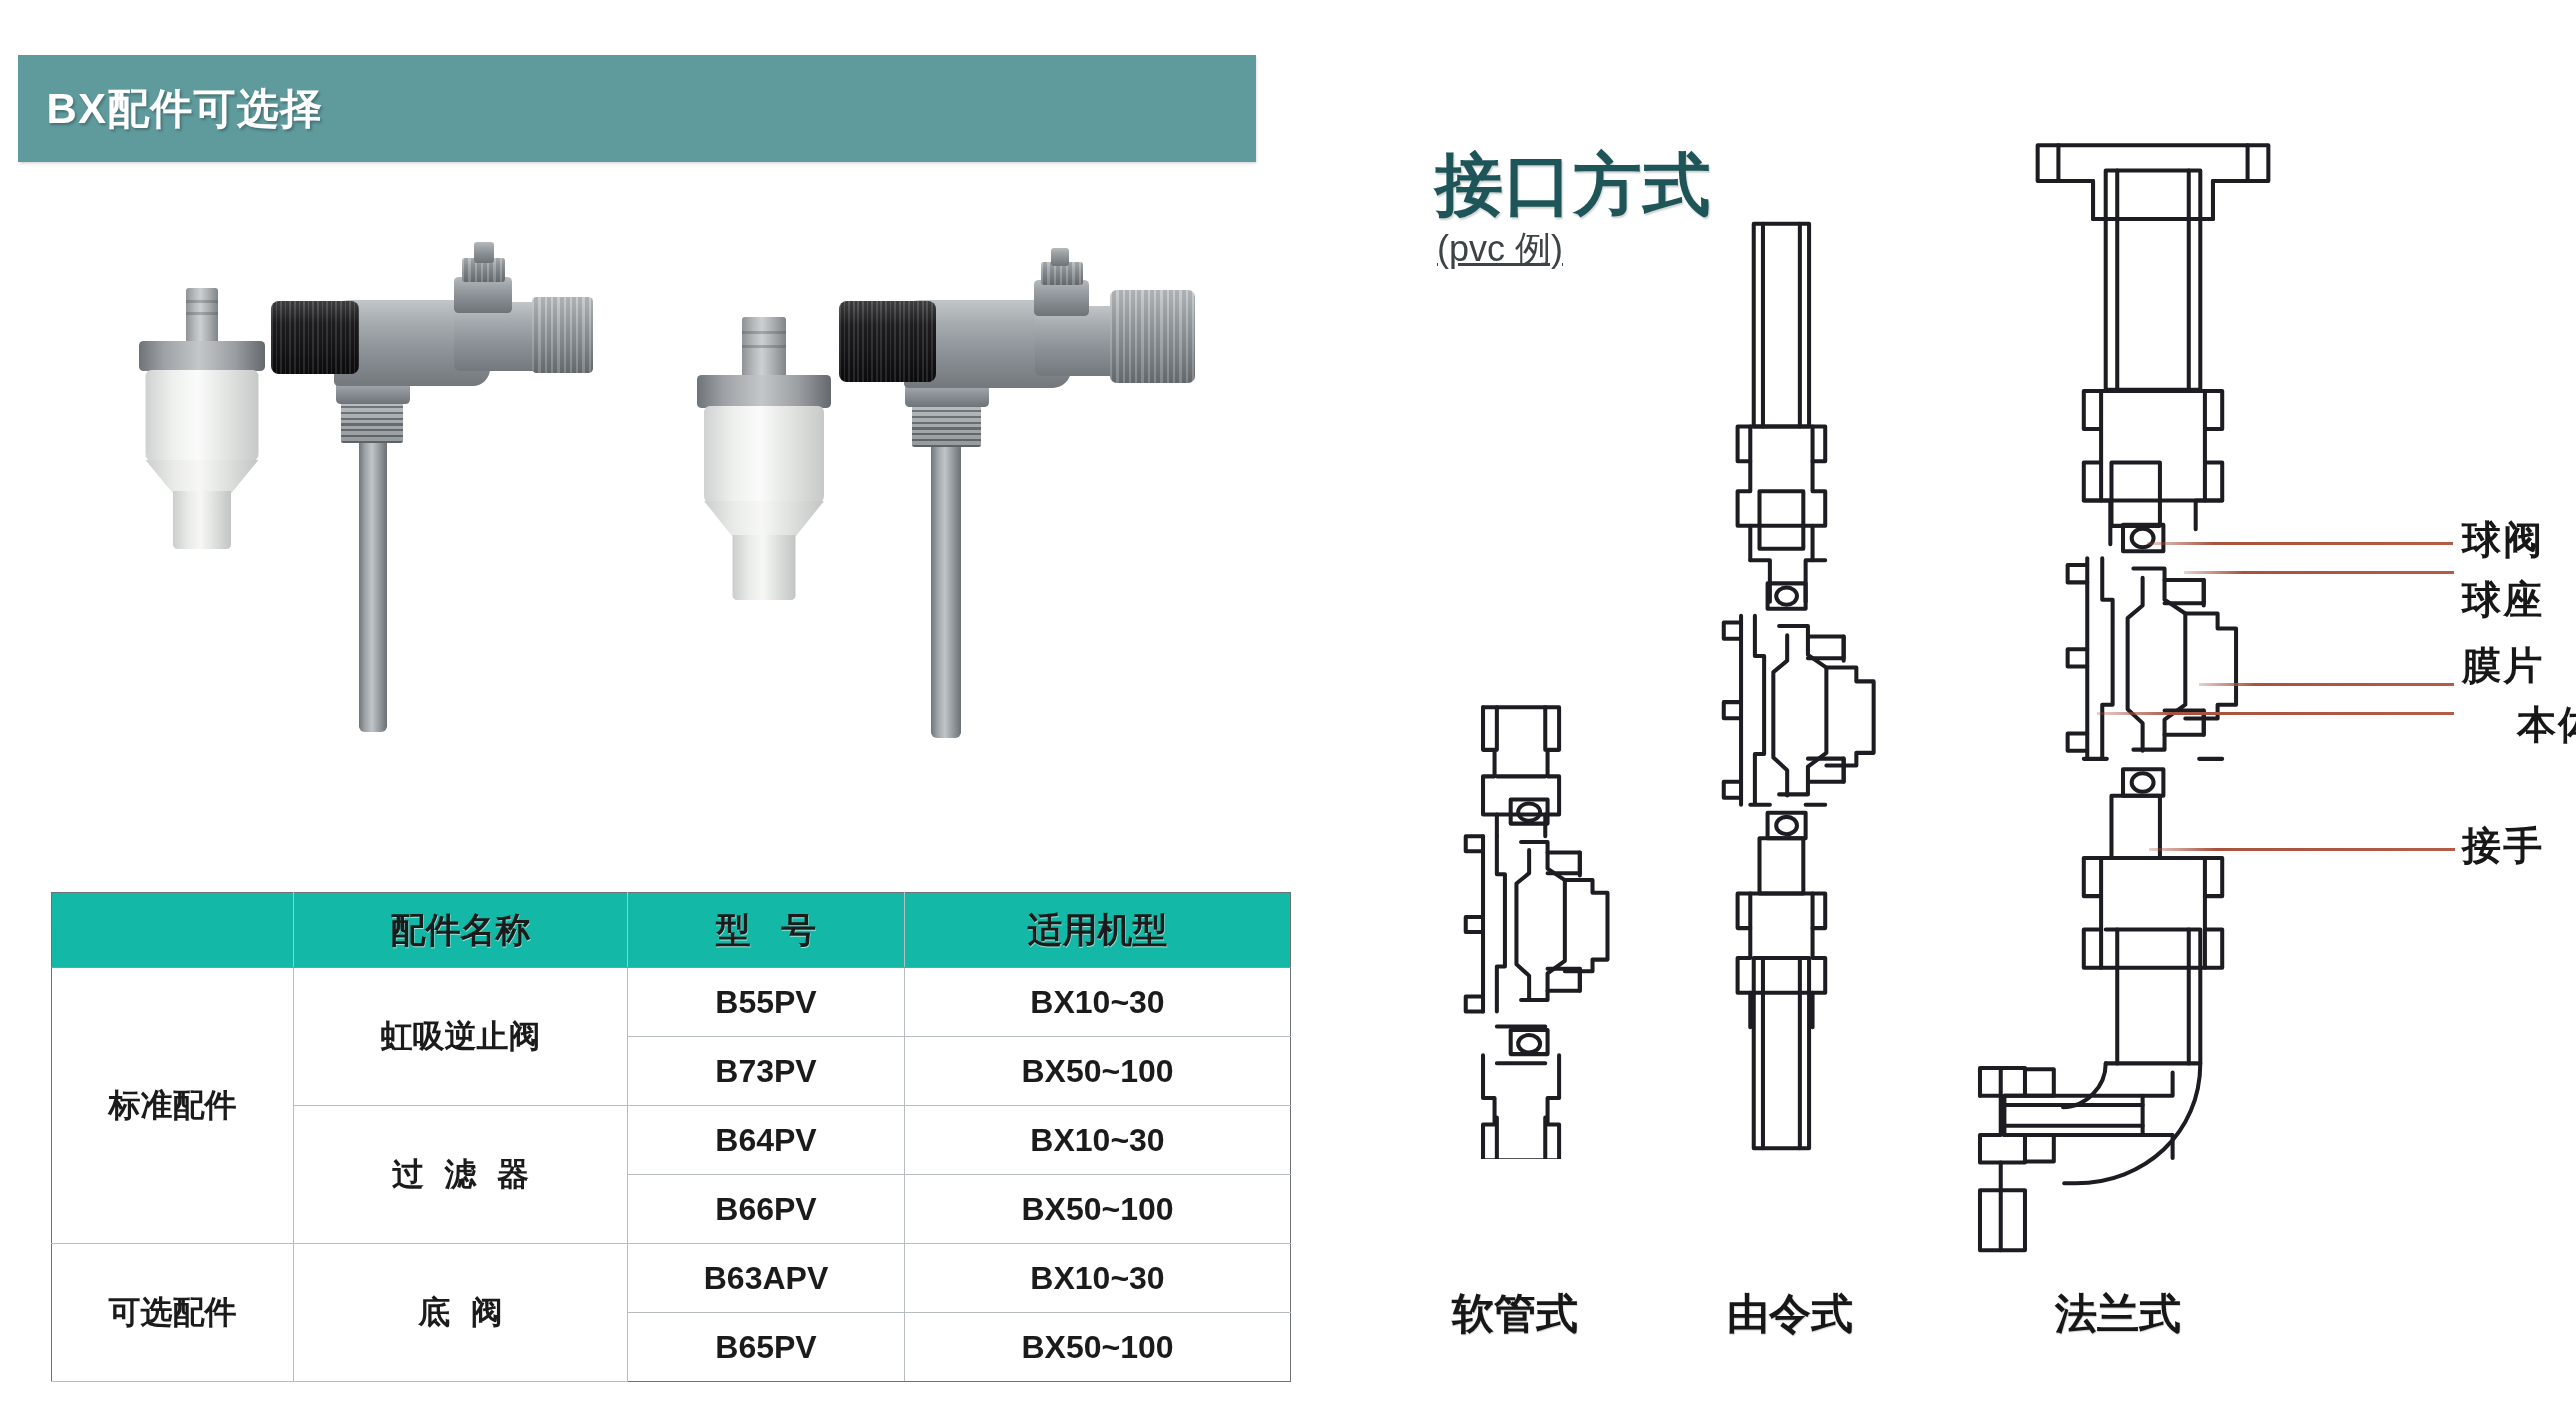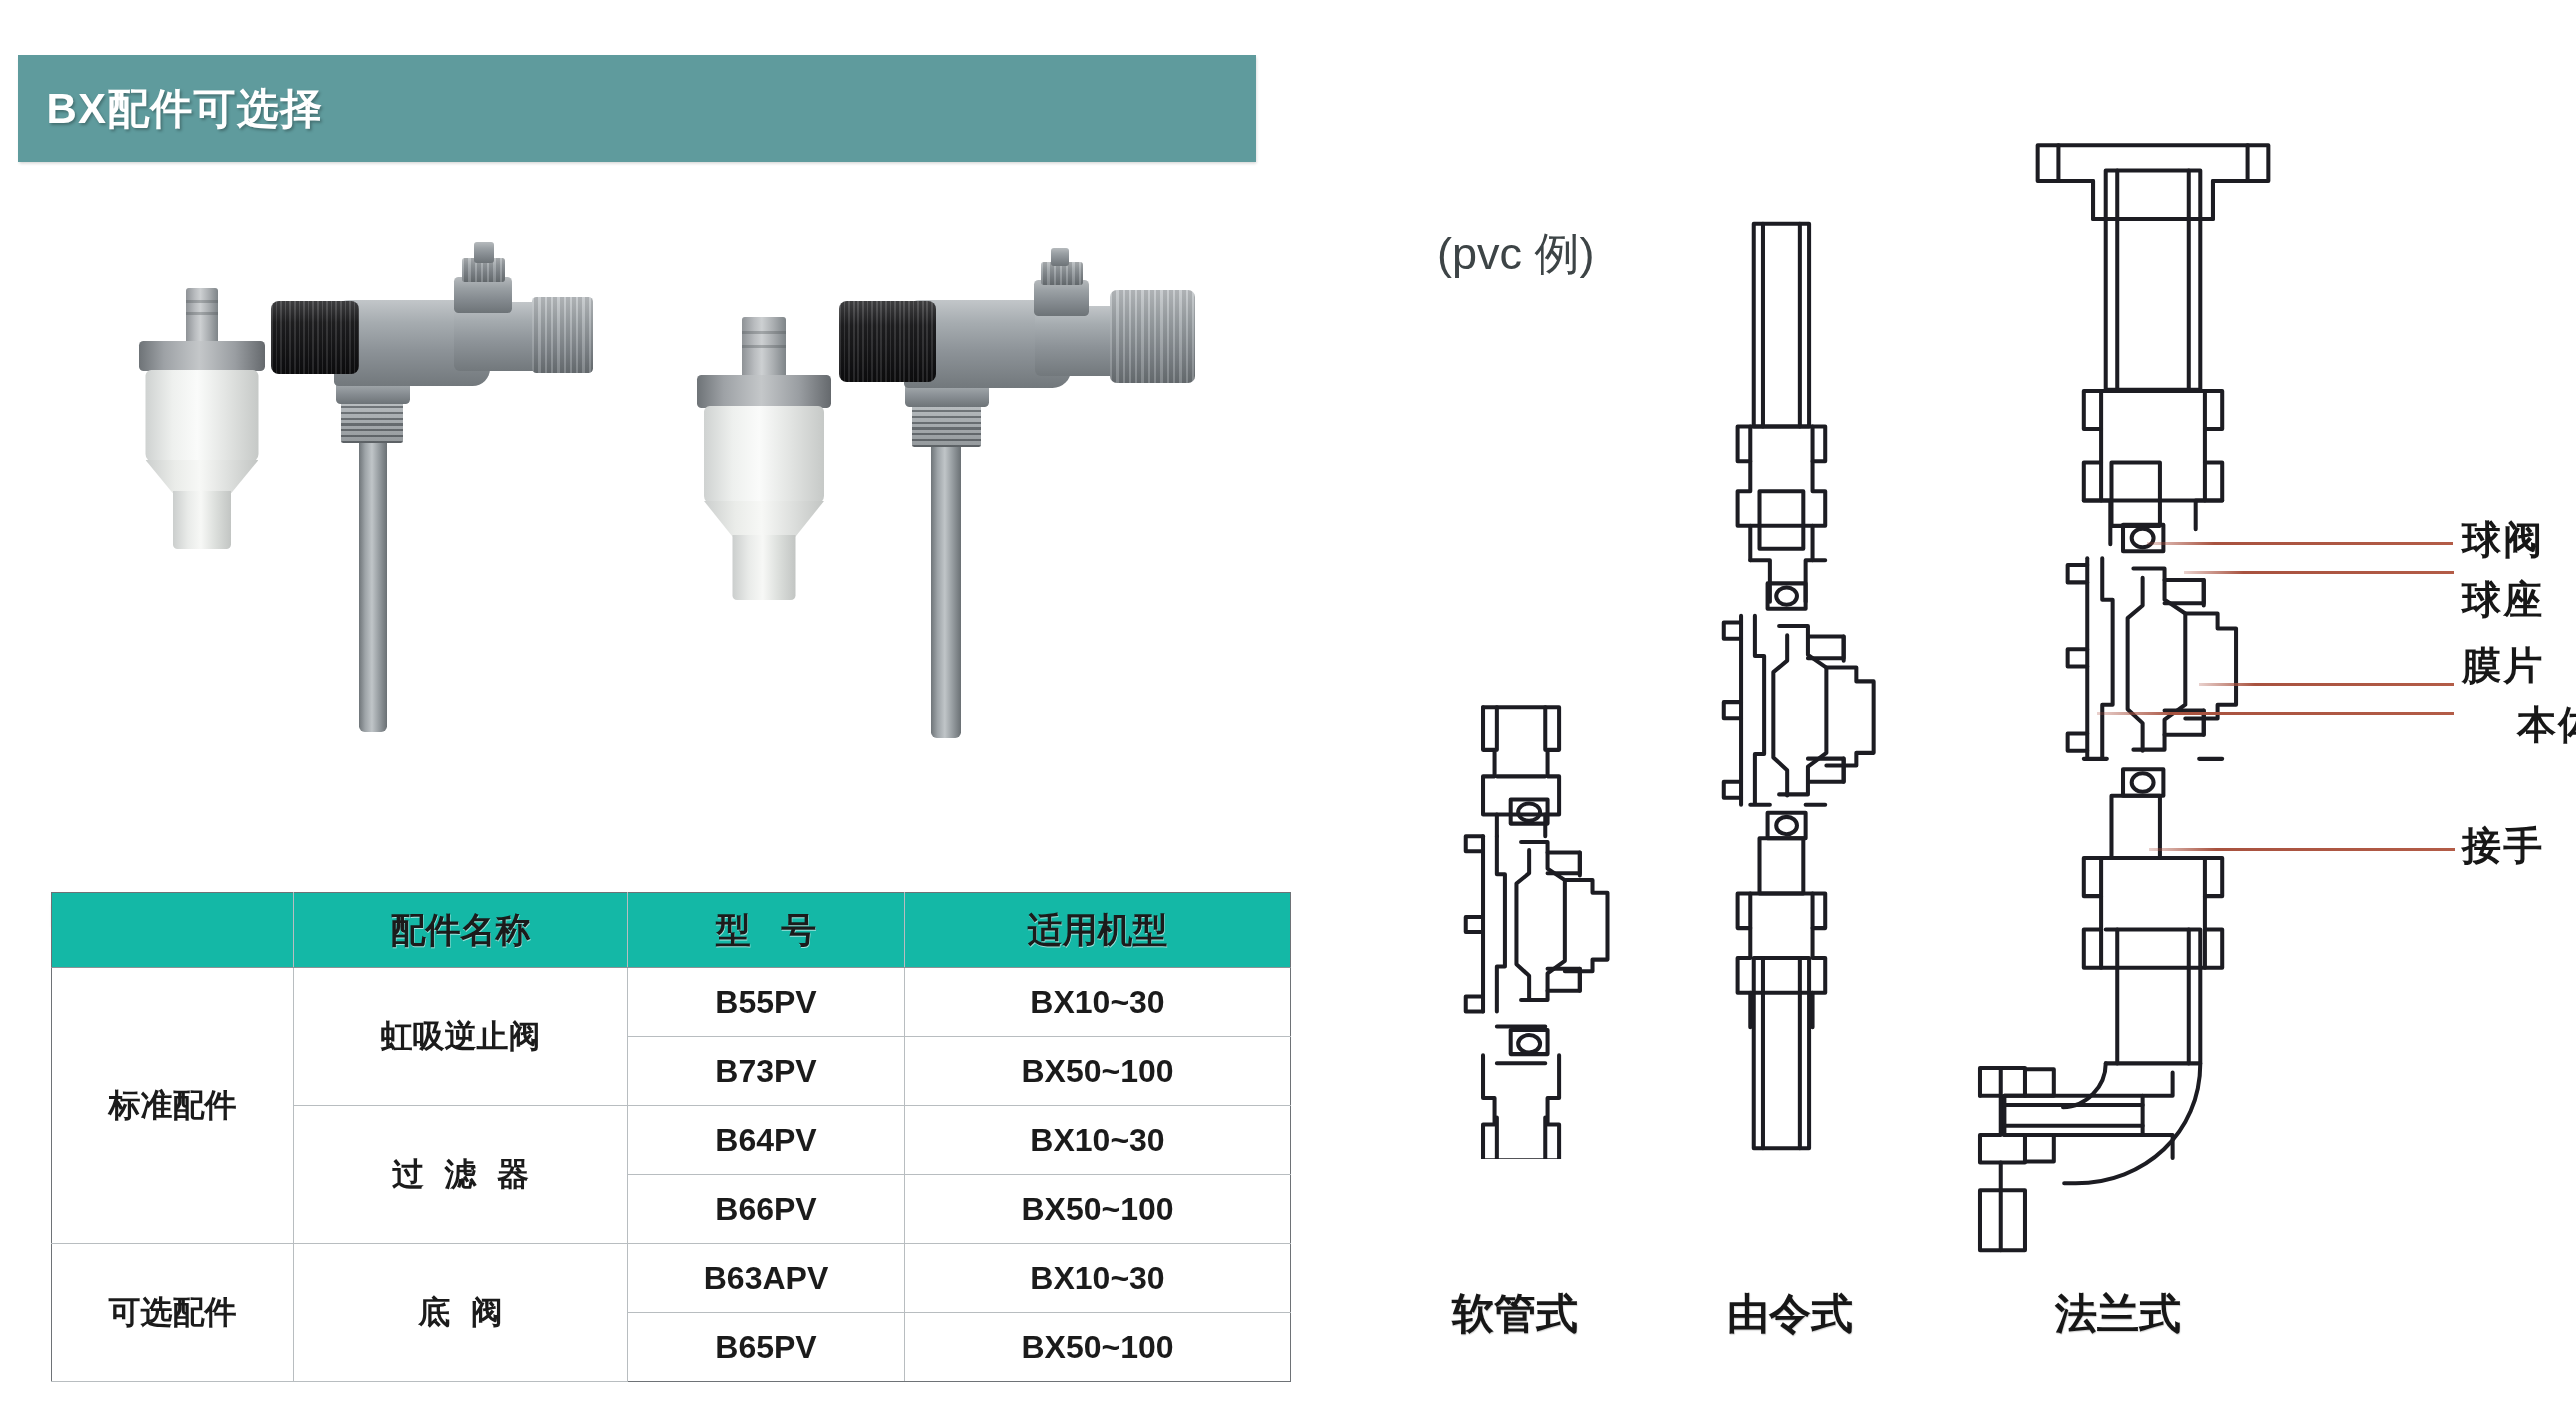--- a/index.html
+++ b/index.html
@@ -149,21 +149,21 @@
   
   #connect-section{position:absolute;left:1372px;top:104px;width:1204px;height:1319px;}
   #connect-title{
     position:absolute;left:63px;top:46px;
     color:#1d5558;font-size:68px;font-weight:700;
     letter-spacing:1.2px;line-height:1;white-space:nowrap;
     text-shadow:1.2px 1.7px 1.7px rgba(0,0,0,.18);
   }
   #connect-subtitle{
     position:absolute;left:65px;top:127px;
-    color:#3d4446;font-size:45px;line-height:1;white-space:nowrap;
+    color:#3d4446;font-size:36px;line-height:1;white-space:nowrap;text-decoration:underline;
   }
   .diagram{position:absolute;}
   .diagram svg{display:block;}
   .dlabel{
     position:absolute;
     font-size:42px;font-weight:700;color:#171717;
     white-space:nowrap;line-height:1;
     text-shadow:0.6px 1.2px 1.2px rgba(0,0,0,.2);
   }
   .callout{
@@ -302,20 +302,21 @@
     </tr>
     <tr>
       <td>B65PV</td>
       <td class="outer-r">BX50~100</td>
     </tr>
   </tbody>
 </table>
 
 <div id="connect-section">
 
+  <div id="connect-title">接口方式</div>
   <div id="connect-subtitle">(pvc 例)</div>
 
   <div class="diagram" style="left:81px;top:594px;">
     <svg width="173" height="461" viewBox="0 0 300 800" fill="none" stroke="#1c1c22" stroke-width="7" stroke-linejoin="round" stroke-linecap="round">
 
       <path d="M52 16 h132 v74 h-20 v46 h20 v66 h-24 v38"></path>
       <path d="M52 16 v74 h20 v46 h-20 v66 h24 v38"></path>
       <path d="M76 16 v74 M160 16 v74"></path>
 
       <path d="M76 136 h84 M76 202 h84"></path>

